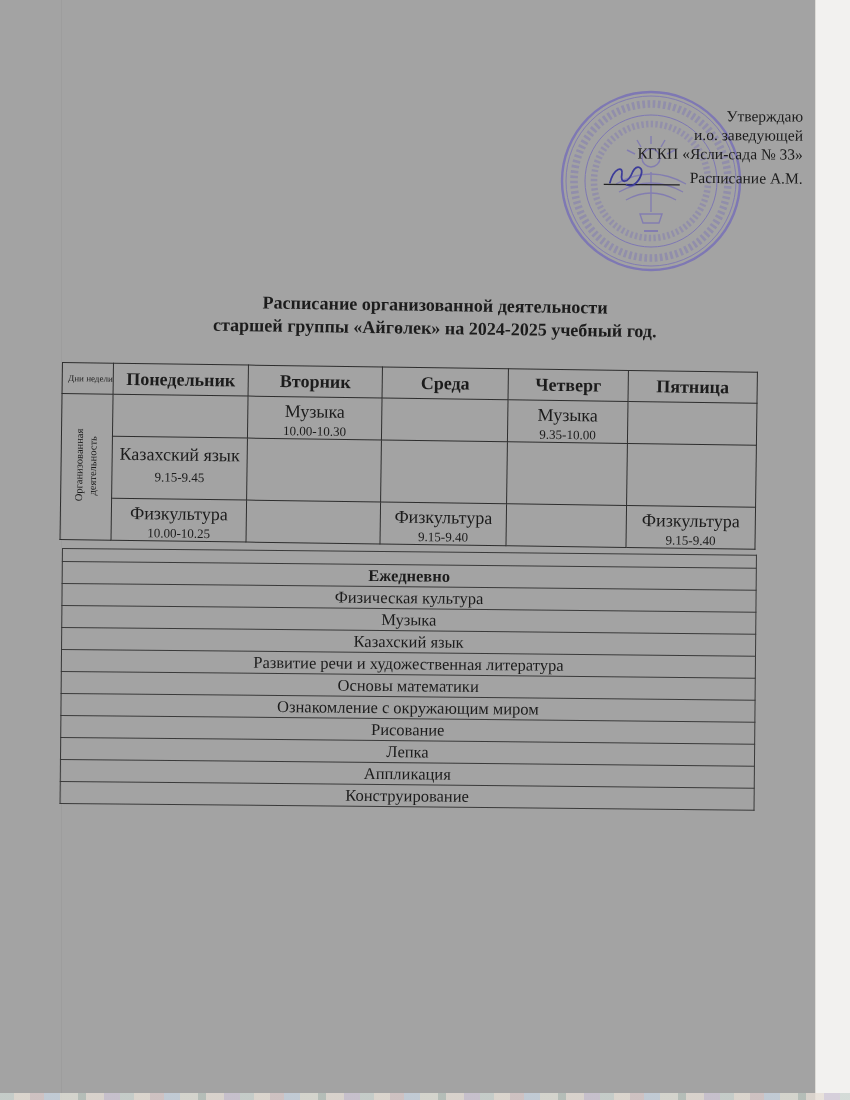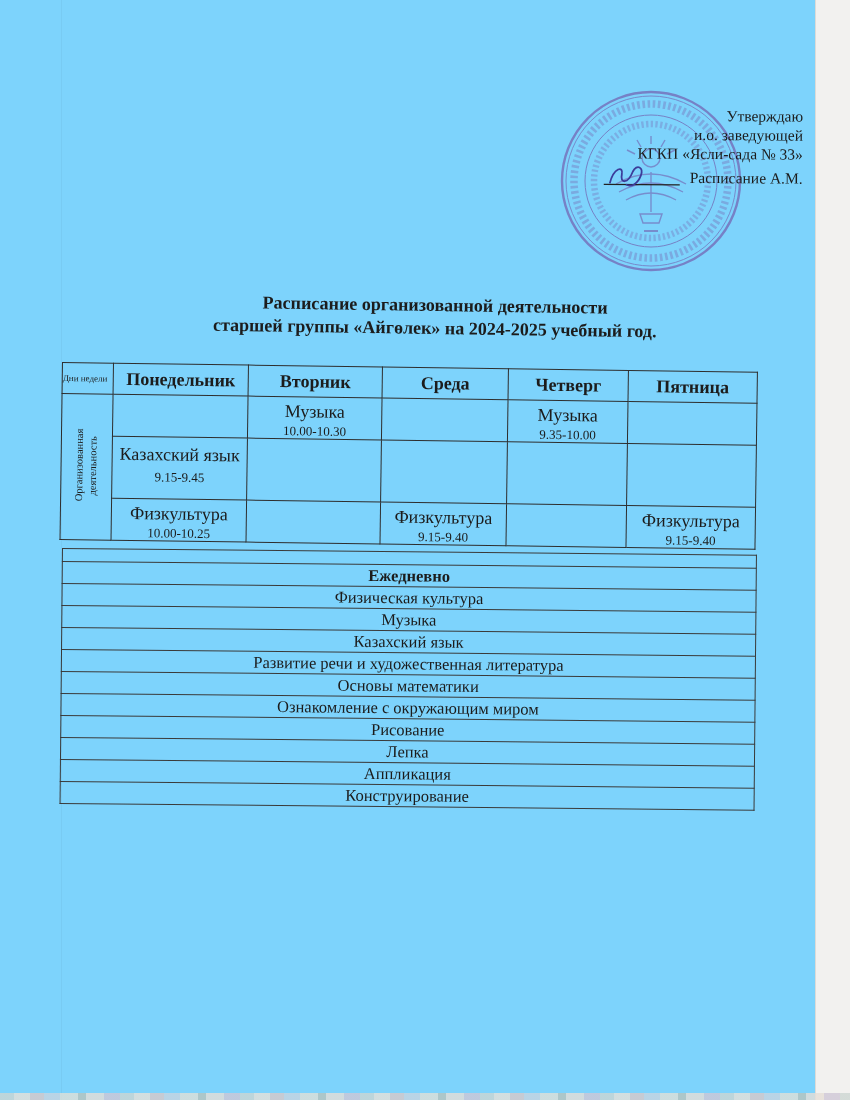--- a/index.html
+++ b/index.html
@@ -1,18 +1,18 @@
 <!DOCTYPE html>
 <html><head>
 <meta charset="utf-8">
 <style>
   html,body{margin:0;padding:0;}
   #page{
     position:relative; width:850px; height:1100px;
-    background:#7dd3fc; overflow:hidden;
+    background:#a3a3a3; overflow:hidden;
     font-family:"Liberation Serif", serif; color:#1c1c1c;
   }
   
   .edge-right{position:absolute; top:0; right:0; width:34px; height:1100px;
     background:#f2f1ef; border-left:1px solid #dddbd7;}
   .edge-left-line{position:absolute; top:0; left:61px; width:1px; height:1100px;
     background:rgba(0,0,0,0.035);}
   .edge-bottom{position:absolute; left:0; bottom:0; width:850px; height:7px;
     background:repeating-linear-gradient(90deg,
       #cdd6d2 0 14px,#e8e1d8 14px 30px,#d9c9c9 30px 44px,#c8d4e0 44px 60px,
@@ -36,21 +36,21 @@
     position:absolute; top:294px; left:0; width:870px; z-index:2;
     text-align:center; font-weight:bold; font-size:18px; line-height:23px;
     transform:rotate(0.85deg);
   }
 
   
   .tbl1-wrap{position:absolute; top:362px; left:62px; transform:rotate(0.8deg); transform-origin:0 0;}
   table{border-collapse:collapse;}
   .schedule td, .schedule th{border:1.5px solid #2e2e2e; padding:0; vertical-align:top;}
   .schedule th{font-size:18px; font-weight:bold; height:30px; vertical-align:middle;}
-  .corner{width:48px; font-size:9px; line-height:10px; text-align:left; vertical-align:middle !important;}
+  .corner{width:48px; font-size:9px; line-height:10px; text-align:right; vertical-align:middle !important;}
   .side{width:48px; vertical-align:middle !important; text-align:center;}
   .side-inner{display:inline-block; writing-mode:vertical-rl; transform:rotate(180deg);
     font-size:10.5px; line-height:1.3; height:130px; text-align:center;}
   .cell{text-align:center;}
   .act{font-size:18px; line-height:1.45; padding-top:1px;}
   .r2 .act{line-height:1.8;}
   .time{font-size:13px; line-height:14px;}
   .r1{height:38px;} .r2{height:62px;} .r3{height:42px;}
 
   

